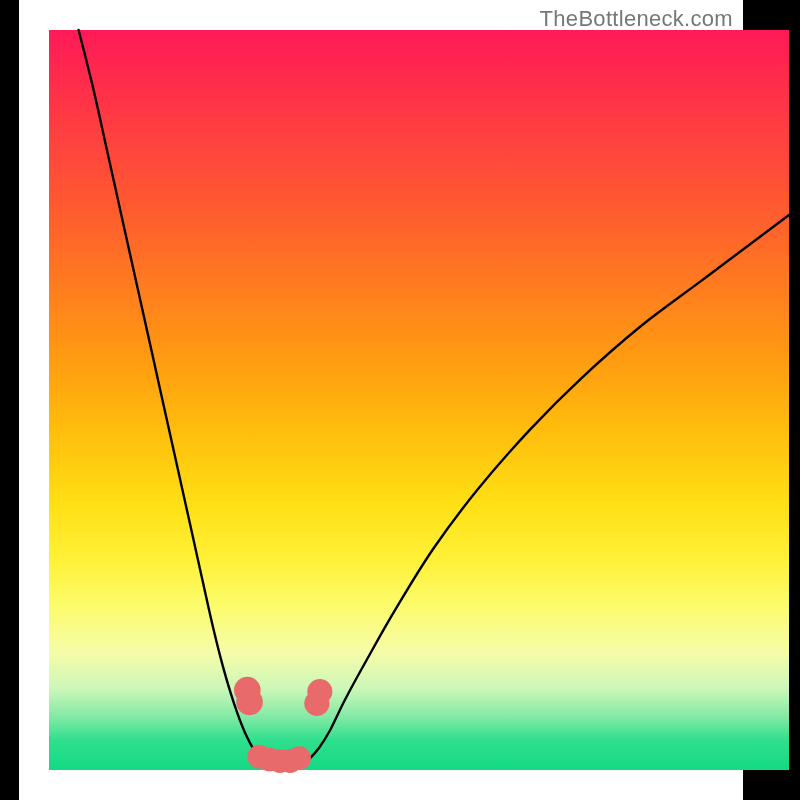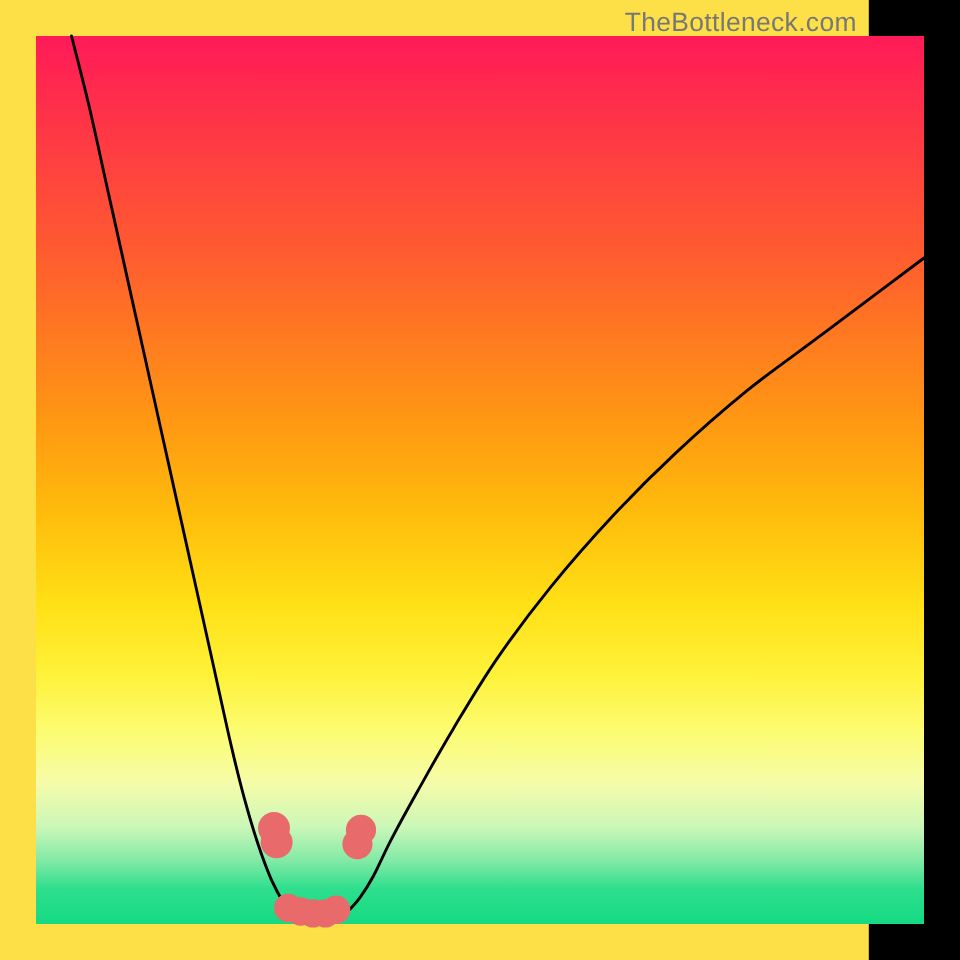--- a/index.html
+++ b/index.html
@@ -8,21 +8,22 @@
     width: 800px;
     height: 800px;
     overflow: hidden;
     background: #000;
     font-family: Arial, Helvetica, sans-serif;
   }
   .frame {
     position: relative;
     width: 724px;
     height: 800px;
-    background: #fde047;
+    background: #ffffff;
+    margin-left: 19px;
   }
   .plot-area {
     position: absolute;
     left: 30px;
     top: 30px;
     width: 740px;
     height: 740px;
     background: linear-gradient(
       to bottom,
       #ff1a58 0%,

